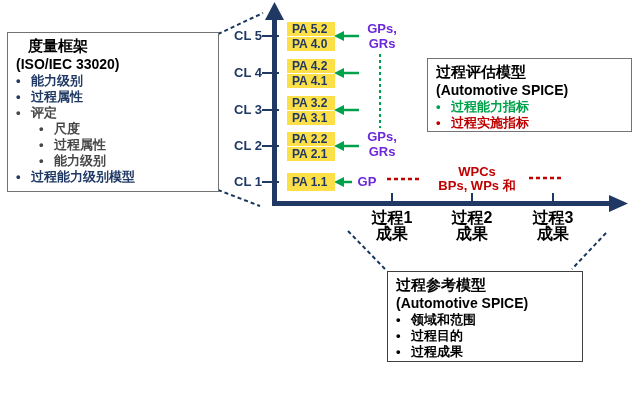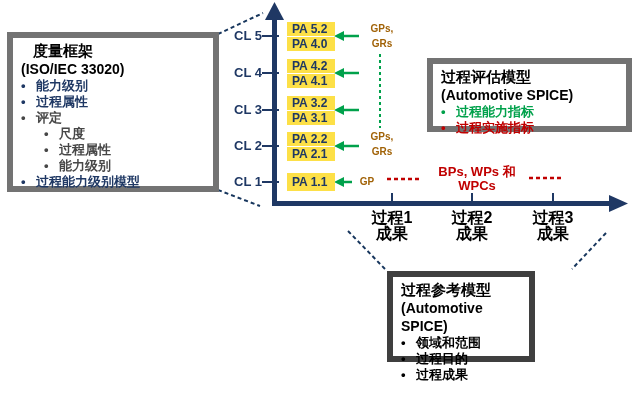--- a/index.html
+++ b/index.html
@@ -4,42 +4,42 @@
 <style>
   html,body { margin:0; padding:0; background:#fff; }
   .stage {
     position:relative; width:640px; height:400px; background:#ffffff;
     font-family:"Liberation Sans","DejaVu Sans",sans-serif; overflow:hidden;
   }
   .stage * { box-sizing:border-box; }
   svg.overlay { position:absolute; left:0; top:0; z-index:1; }
 
   
-  .box { position:absolute; z-index:3; background:#fff; border:6px solid #737373; padding:3px 6px 3px 8px; }
+  .box { position:absolute; z-index:3; background:#fff; border:1px solid #737373; padding:3px 6px 3px 8px; }
   .box-ref { border-color:#3f3f3f; }
   .box-title { font-size:15px; font-weight:bold; color:#000; line-height:19px; }
   .box-sub   { font-size:14px; font-weight:bold; color:#000; line-height:18px; }
   .li { display:flex; font-size:13px; font-weight:bold; line-height:16px; }
   .li .dot { width:15px; flex:0 0 15px; text-align:left; }
   .li.l2 { margin-left:23px; }
   .c-navy { color:#1F3864; }
   .c-dark { color:#474747; }
   .c-green { color:#00A14B; }
   .c-red { color:#C00000; }
   .c-black { color:#000; }
   .indent { margin-left:12px; }
 
   
   .cl-label { position:absolute; z-index:2; width:34px; text-align:right;
               font-size:13px; font-weight:bold; color:#1F3864; line-height:15px; }
   .pa-box { position:absolute; z-index:2; left:287px; width:48px; background:#fde047;
             color:#1F3864; font-size:12px; font-weight:bold;
             display:flex; align-items:center; padding-left:5px; }
   .gp-label { position:absolute; z-index:2; width:40px; text-align:center;
-              color:#a16207; font-size:10px; font-weight:bold; line-height:15px; }
+              color:#6d28d9; font-size:13px; font-weight:bold; line-height:15px; }
   .proc-label { position:absolute; z-index:2; width:60px; text-align:center;
                 color:#000; font-size:16px; font-weight:bold; line-height:16px; }
   .bp-label { position:absolute; z-index:2; width:96px; text-align:center;
               color:#C00000; font-size:13px; font-weight:bold; line-height:13.5px; }
 </style>
 </head>
 <body>
 
 <div class="stage">
 
@@ -140,21 +140,21 @@
     <div class="li c-green">
         <span class="dot">•</span>
         <span>过程能力指标</span>
       </div>
     <div class="li c-red">
         <span class="dot">•</span>
         <span>过程实施指标</span>
       </div>
   </div>
 
-  <div class="box box-ref" style="left:387px; top:271px; width:148px; height:91px;">
+  <div class="box box-ref" style="left:387px; top:271px; width:196px; height:91px;">
     <div class="box-title">过程参考模型</div>
     <div class="box-sub">(Automotive SPICE)</div>
     <div class="li c-black">
         <span class="dot">•</span>
         <span>领域和范围</span>
       </div>
     <div class="li c-black">
         <span class="dot">•</span>
         <span>过程目的</span>
       </div>
@@ -184,22 +184,22 @@
     <div>GPs,</div>
     <div>GRs</div>
   </div>
   <div class="gp-label" style="left:362px; top:129px;">
     <div>GPs,</div>
     <div>GRs</div>
   </div>
   <div class="gp-label" style="left:350px; top:174px; width:34px;">GP</div>
 
   <div class="bp-label" style="left:429px; top:165px;">
+    <div>WPCs</div>
     <div>BPs, WPs 和</div>
-    <div>WPCs</div>
   </div>
 
   <div class="proc-label" style="left:362px; top:210px;">
     <div>过程1</div>
     <div>成果</div>
   </div>
   <div class="proc-label" style="left:442px; top:210px;">
     <div>过程2</div>
     <div>成果</div>
   </div>

